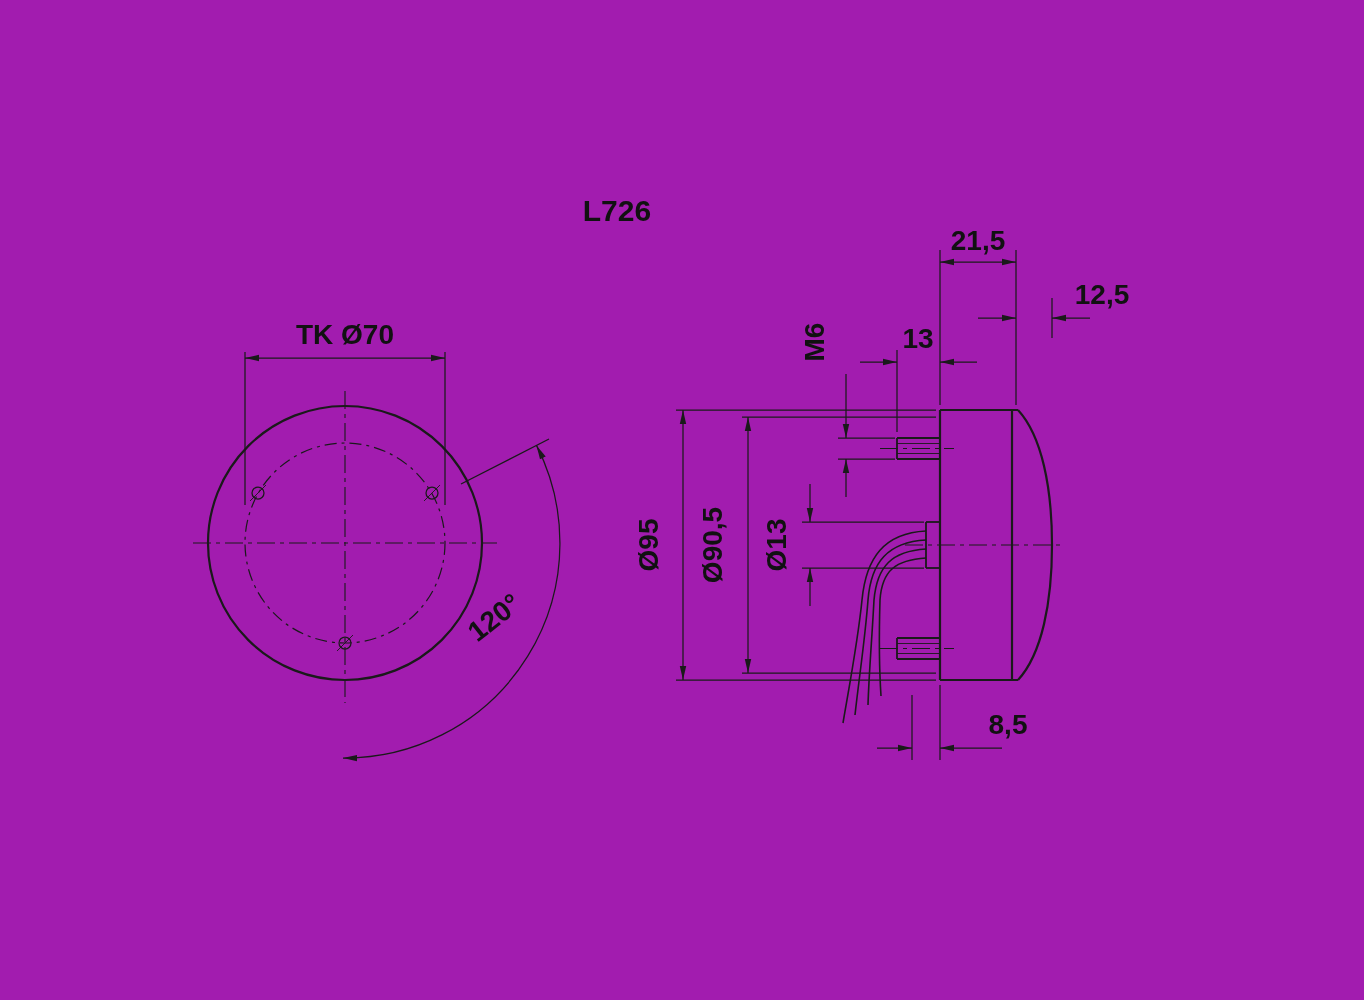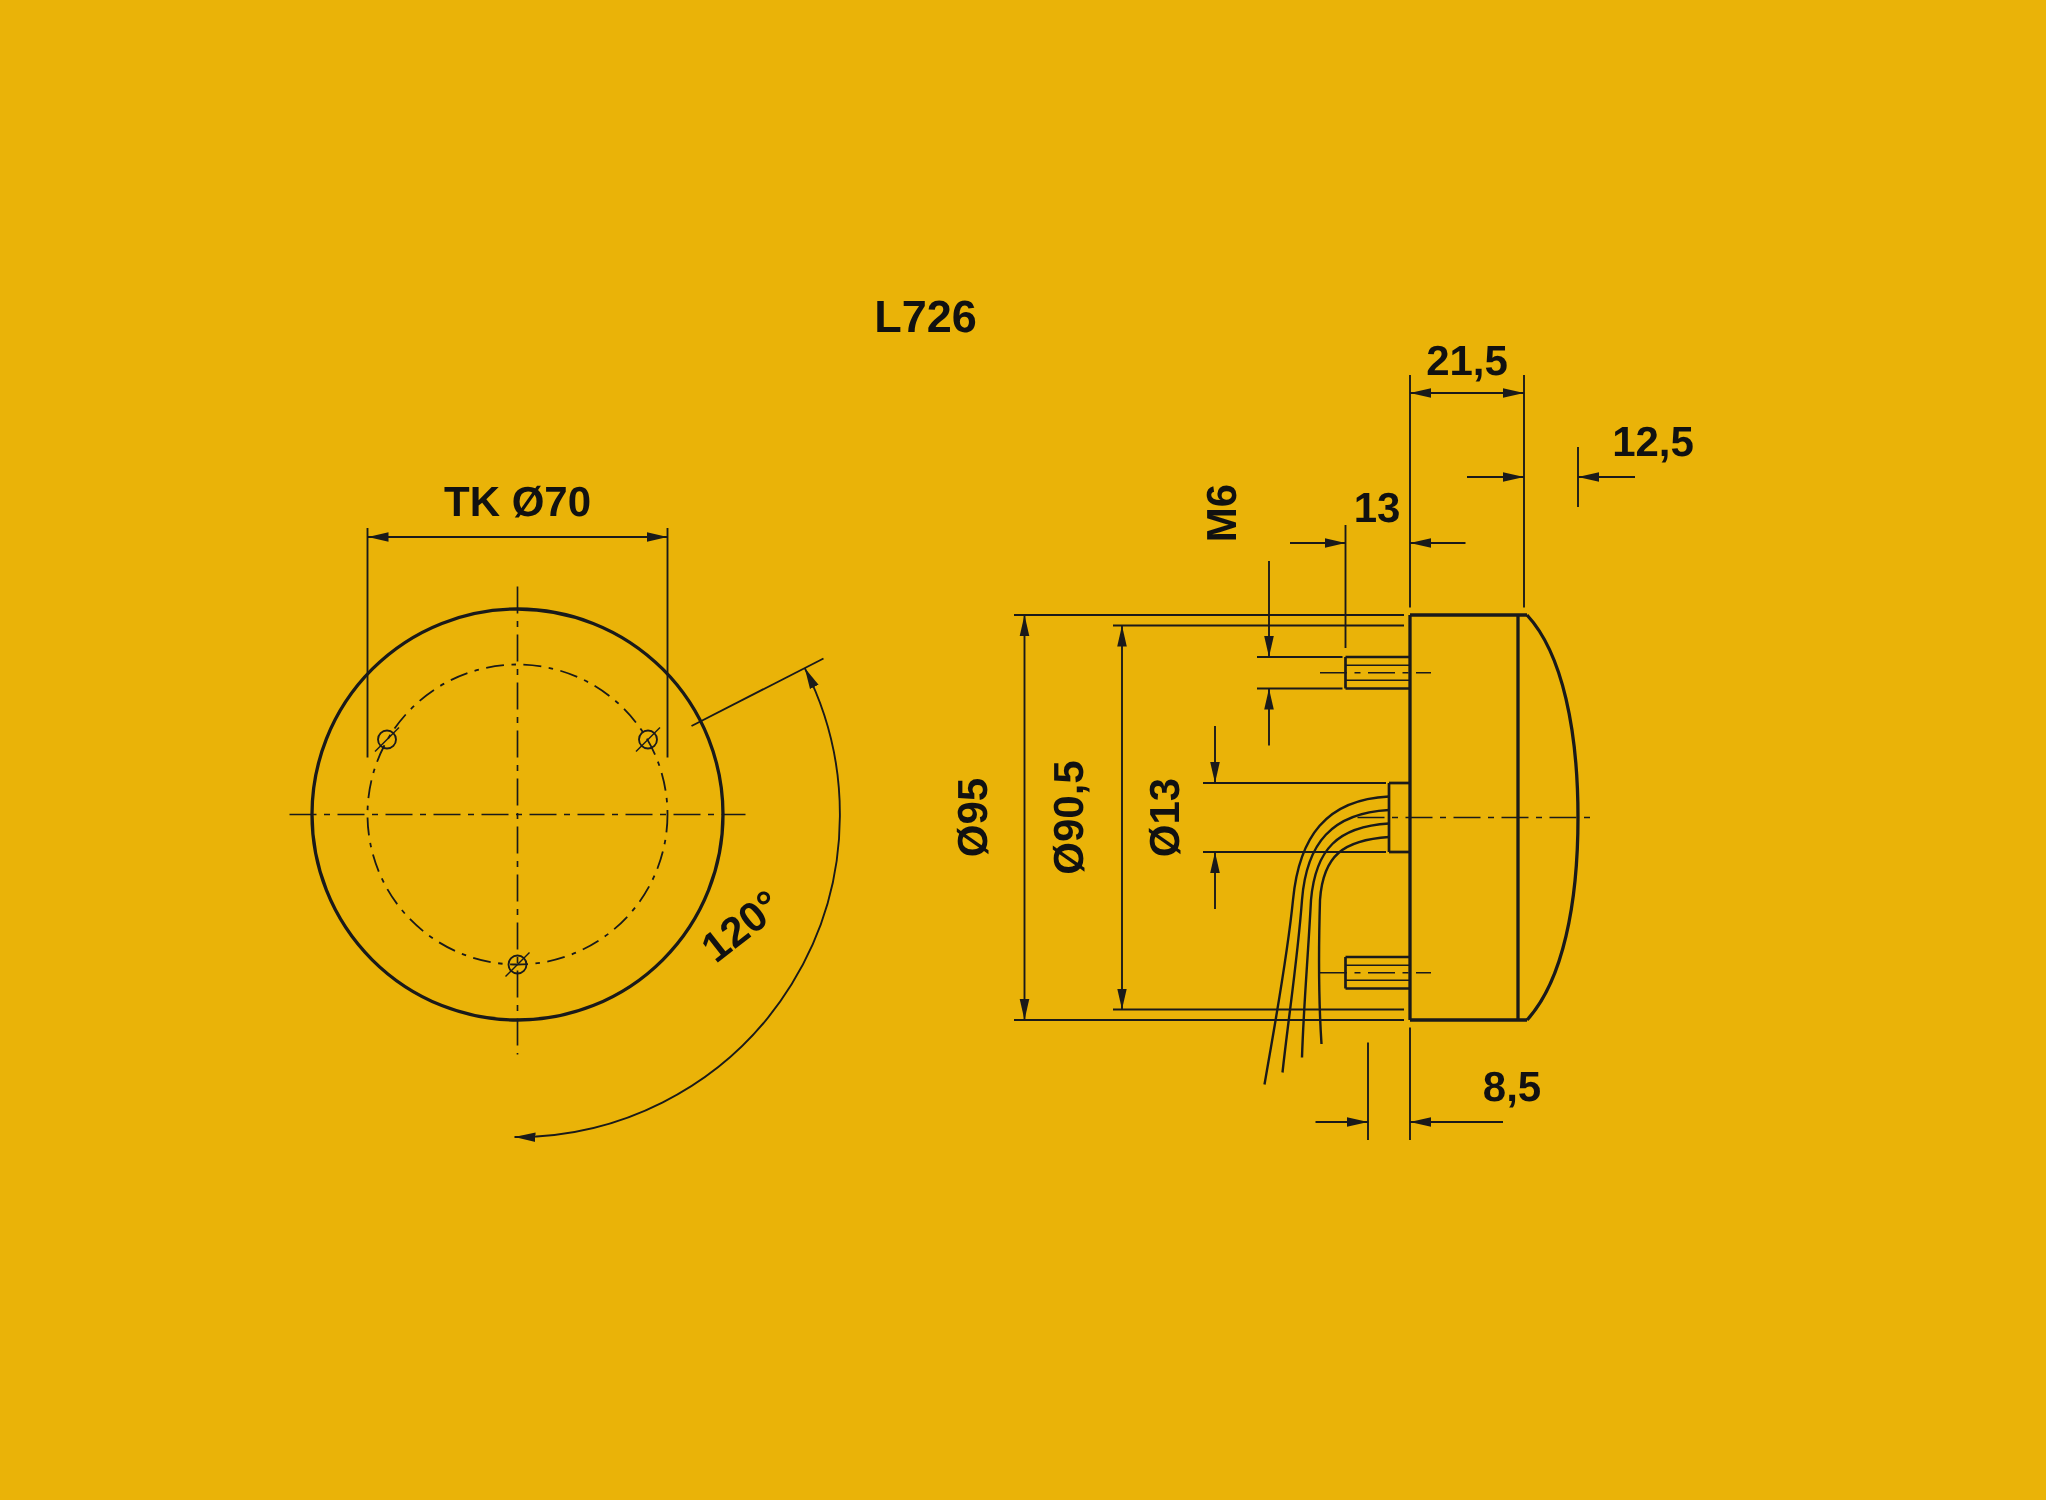--- a/index.html
+++ b/index.html
@@ -1,16 +1,16 @@
 <!DOCTYPE html>
 <html><head>
 <meta charset="utf-8">
 <style>
   html,body{margin:0;padding:0;background:#ffffff;}
-  .canvas{position:relative;width:1364px;height:1000px;background:#eab308;overflow:hidden;}
+  .canvas{position:relative;width:1364px;height:1000px;background:#a21caf;overflow:hidden;}
   svg{display:block;}
   .ol   {stroke:#1a1a1a;stroke-width:2.2;fill:none;}
   .med  {stroke:#1a1a1a;stroke-width:1.8;fill:none;}
   .thin {stroke:#1a1a1a;stroke-width:1.25;fill:none;}
   .hair {stroke:#1a1a1a;stroke-width:0.9;fill:none;}
   .cl   {stroke:#1a1a1a;stroke-width:1.1;fill:none;stroke-dasharray:18 5 4 5;}
   .bc   {stroke:#1a1a1a;stroke-width:1.2;fill:none;stroke-dasharray:12 5 3 5;}
   .wire {stroke:#1a1a1a;stroke-width:1.6;fill:none;}
   text{font-family:"Liberation Sans",sans-serif;font-weight:bold;font-size:28px;fill:#111111;}
   .title{font-size:30px;}

